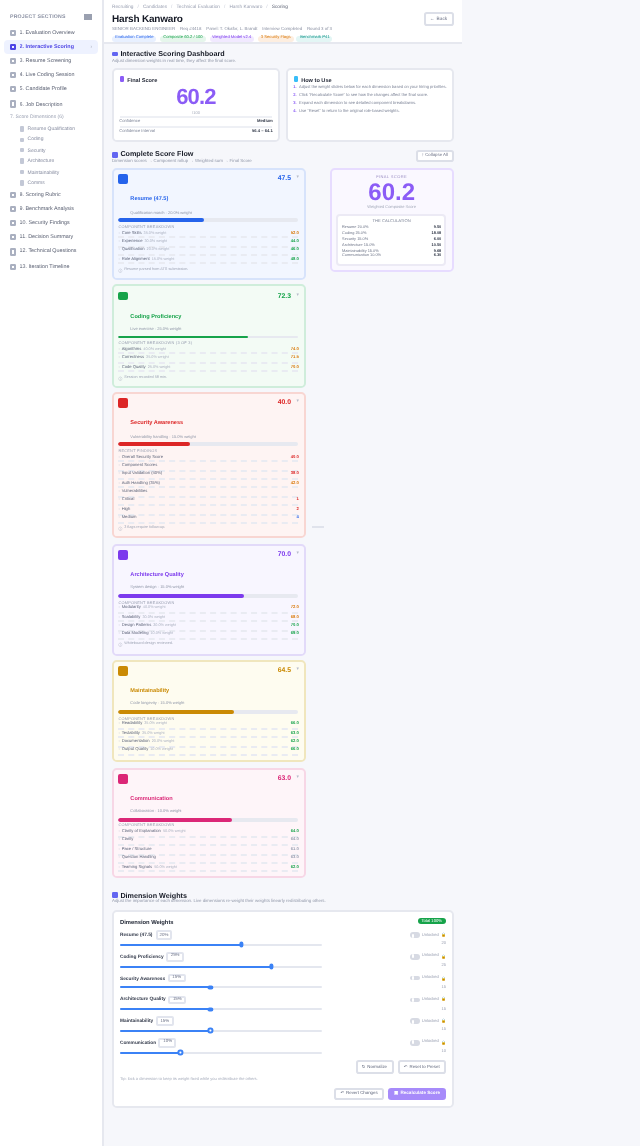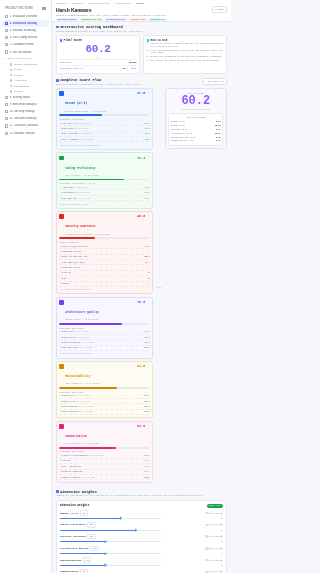--- a/index.html
+++ b/index.html
@@ -41,21 +41,21 @@
   .btn-back { font-size:2.4px; color:#6b7186; border:.4px solid #dcdfe8; border-radius:1.4px;
     padding:1px 2.4px; background:#fff; display:flex; align-items:center; gap:1px;}
   .meta-row { display:flex; gap:2.4px; font-size:2.2px; color:#8a90a2; margin-top:1.2px;}
   .meta-row span { white-space:nowrap; }
   .chip-row { display:flex; gap:1.6px; margin-top:1.4px; flex-wrap:wrap;}
   .chip { font-size:2.1px; padding:.6px 1.6px; border-radius:4px; white-space:nowrap;}
   .c-b{background:#e8f0ff;color:#2563eb}.c-g{background:#e6f6ec;color:#16a34a}
   .c-p{background:#f1e9ff;color:#7c3aed}.c-o{background:#fdeee0;color:#d97706}
   .c-t{background:#e3f6f5;color:#0d9488}
 
-  .content { padding:3px 4px; height:551px; overflow:hidden;font-family:Liberation Mono, monospace; }
+  .content { padding:3px 4px; height:551px; overflow:hidden; }
 
   .sec-title { font-size:3.6px; font-weight:700; color:#171b26; display:flex; gap:1.4px;
      align-items:center;}
   .sec-sub { font-size:2.2px; color:#9097a8; margin-top:.6px; }
   .sq { width:2.8px;height:2.8px;border-radius:.6px;background:#6366f1;flex:0 0 2.8px;}
 
   .row2 { display:flex; gap:3px; margin-top:2.6px; }
   .card { background:#fff; border:1px solid #e6e8ef; border-radius:2.4px; }
   .final-card { flex:1; padding:2.6px; }
   .howto-card { flex:1; padding:2.6px; }

